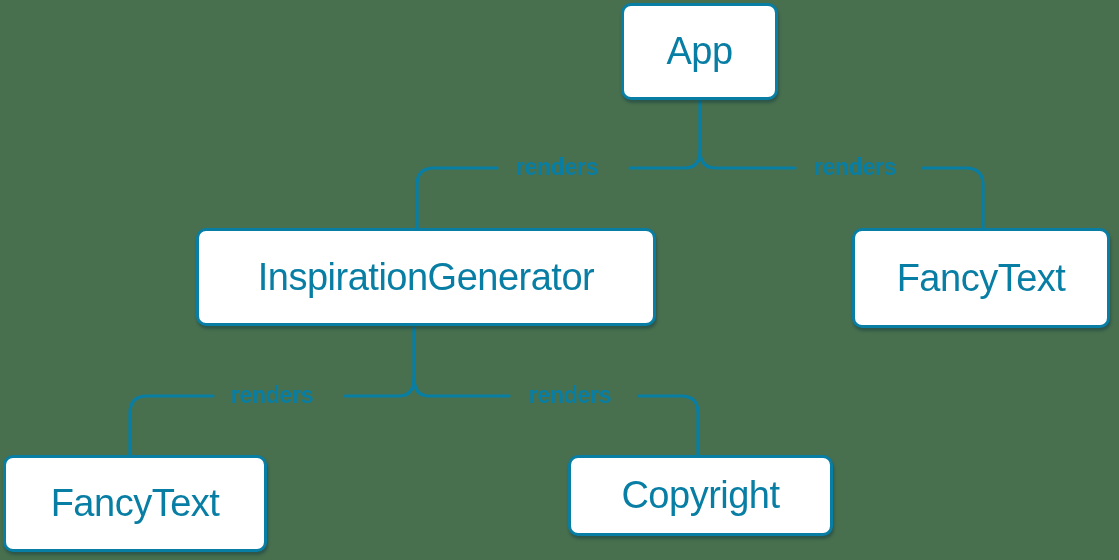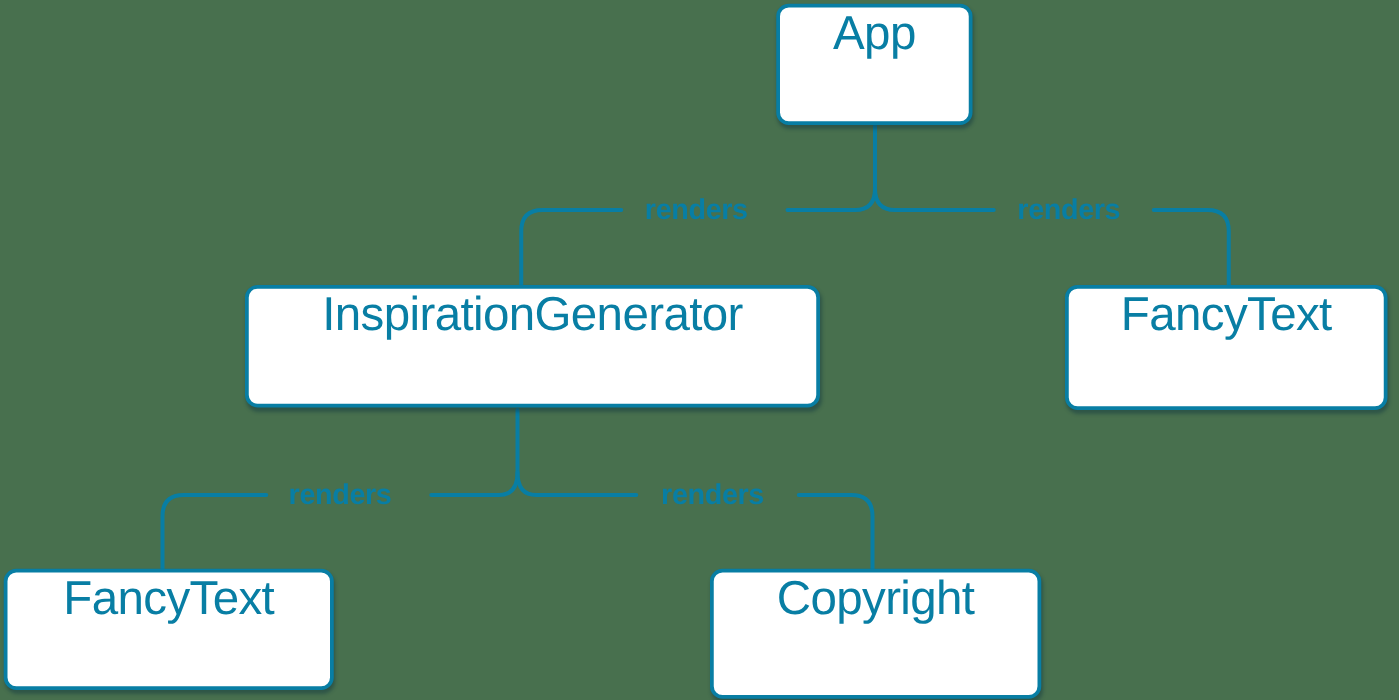--- a/index.html
+++ b/index.html
@@ -28,37 +28,37 @@
   }
   .connectors path {
     fill: none;
     stroke: var(--accent);
     stroke-width: 3.2;
     stroke-linecap: round;
   }
   .node {
     position: absolute;
     display: flex;
-    align-items: flex-start;
+    align-items: center;
     justify-content: center;
     background: var(--node-fill);
     border: 3px solid var(--accent);
     border-radius: 10px;
     color: var(--accent);
     font-size: 38px;
     font-weight: 500;
     letter-spacing: -0.5px;
     box-shadow: 1px 3px 3px rgba(16, 53, 64, 0.45);
     white-space: nowrap;
   }
   .node-app       { left: 621px; top: 3px;   width: 157px; height: 97px; }
   .node-ig        { left: 196px; top: 228px; width: 460px; height: 98px; }
   .node-ft-top    { left: 852px; top: 228px; width: 258px; height: 100px; }
   .node-ft-bottom { left: 3px;   top: 455px; width: 264px; height: 97px; }
-  .node-copyright { left: 568px; top: 455px; width: 265px; height: 104px; }
+  .node-copyright { left: 568px; top: 455px; width: 265px; height: 81px; }
   .edge-label {
     position: absolute;
     transform: translate(-50%, -52%);
     color: var(--accent);
     font-size: 23px;
     font-weight: 600;
     letter-spacing: -0.3px;
     white-space: nowrap;
   }
   .edge-label-1 { left: 557px; top: 168px; }

